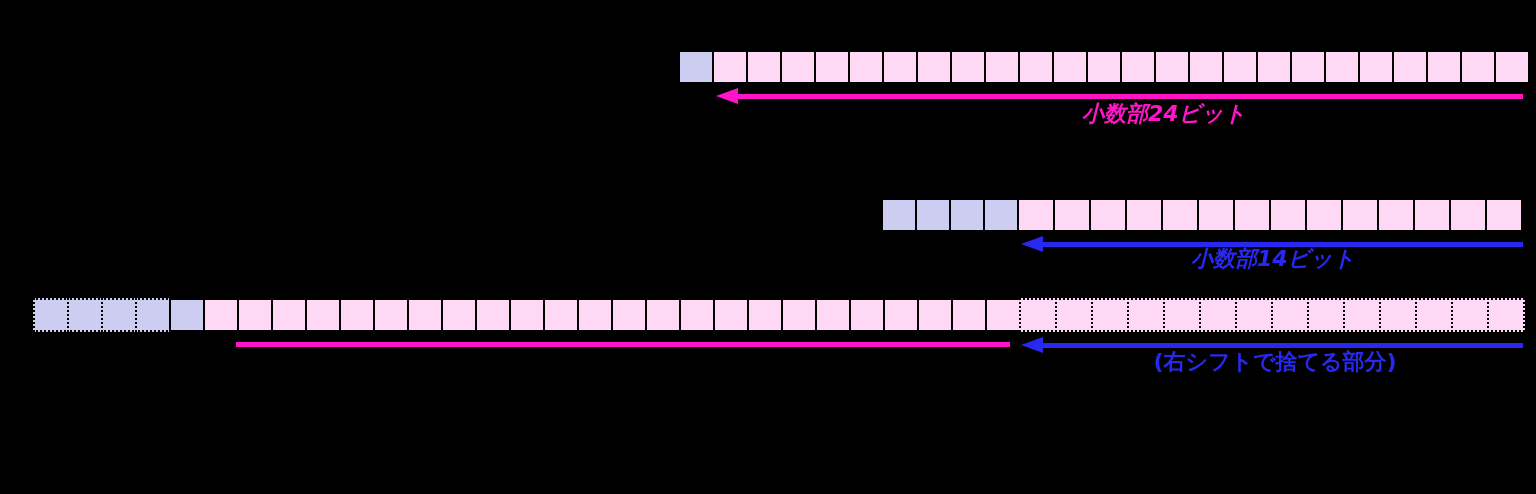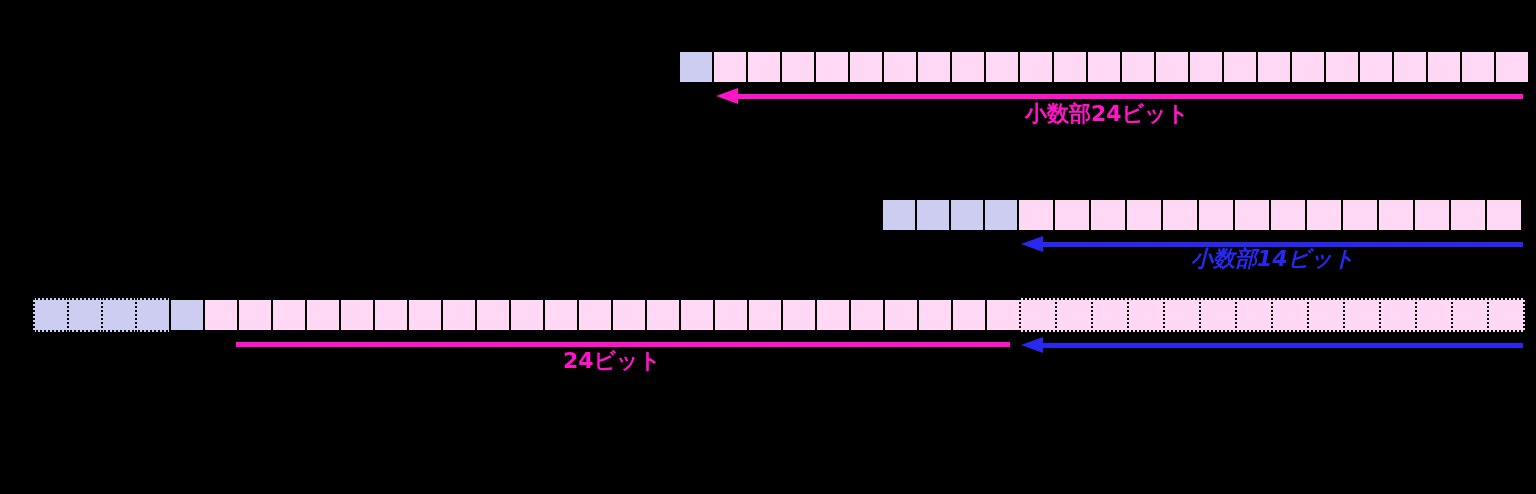--- a/index.html
+++ b/index.html
@@ -27,21 +27,21 @@
   .harrow .shaft{position:absolute;left:16px;right:0;top:6px;height:5px;}
   #arrow-top{left:716px;top:88px;width:807px;}
   #arrow-middle{left:1021px;top:236px;width:502px;}
   #arrow-bottom-blue{left:1021px;top:337px;width:502px;}
   #line-bottom-magenta{position:absolute;left:236px;top:342px;width:774px;height:5px;}
 
   .lbl{
     position:absolute;font-size:22px;font-weight:bold;text-align:center;
     white-space:nowrap;line-height:26px;
   }
-  #label-top{left:957px;top:101px;width:300px;}
+  #label-top{left:1014px;top:101px;width:300px;font-style:italic;}
   #label-middle{left:1123px;top:246px;width:300px;}
   #label-bottom-kept{left:462px;top:348px;width:300px;}
   #label-bottom-discard{left:1075px;top:349px;width:400px;}
 </style>
 </head>
 <body>
 
 <div class="diagram">
 
   <div class="bit-row" id="row-top">
@@ -145,22 +145,22 @@
       <div class="cell dotted" style="width: 38px; background: rgb(255, 216, 246);"></div>
       <div class="cell dotted" style="width: 38px; background: rgb(255, 216, 246);"></div>
       <div class="cell dotted" style="width: 38px; background: rgb(255, 216, 246);"></div>
       <div class="cell dotted" style="width: 38px; background: rgb(255, 216, 246);"></div>
       <div class="cell dotted" style="width: 38px; background: rgb(255, 216, 246);"></div>
       <div class="cell dotted" style="width: 38px; background: rgb(255, 216, 246);"></div>
       <div class="cell dotted" style="width: 38px; background: rgb(255, 216, 246);"></div>
     </div>
 
   <div id="line-bottom-magenta" style="background: rgb(255, 20, 200);"></div>
-  <div class="lbl" id="label-bottom-kept" style="color: rgb(255, 20, 200);">24ビット</div>
 
   <div class="harrow" id="arrow-bottom-blue">
     <div class="head" style="border-right-color: rgb(40, 40, 240);"></div>
     <div class="shaft" style="background: rgb(40, 40, 240);"></div>
   </div>
   <div class="lbl" id="label-bottom-discard" style="color: rgb(40, 40, 240);">
+    <div>(右シフトで捨てる部分)</div>
   </div>
 
 </div>
 
 </body></html>

